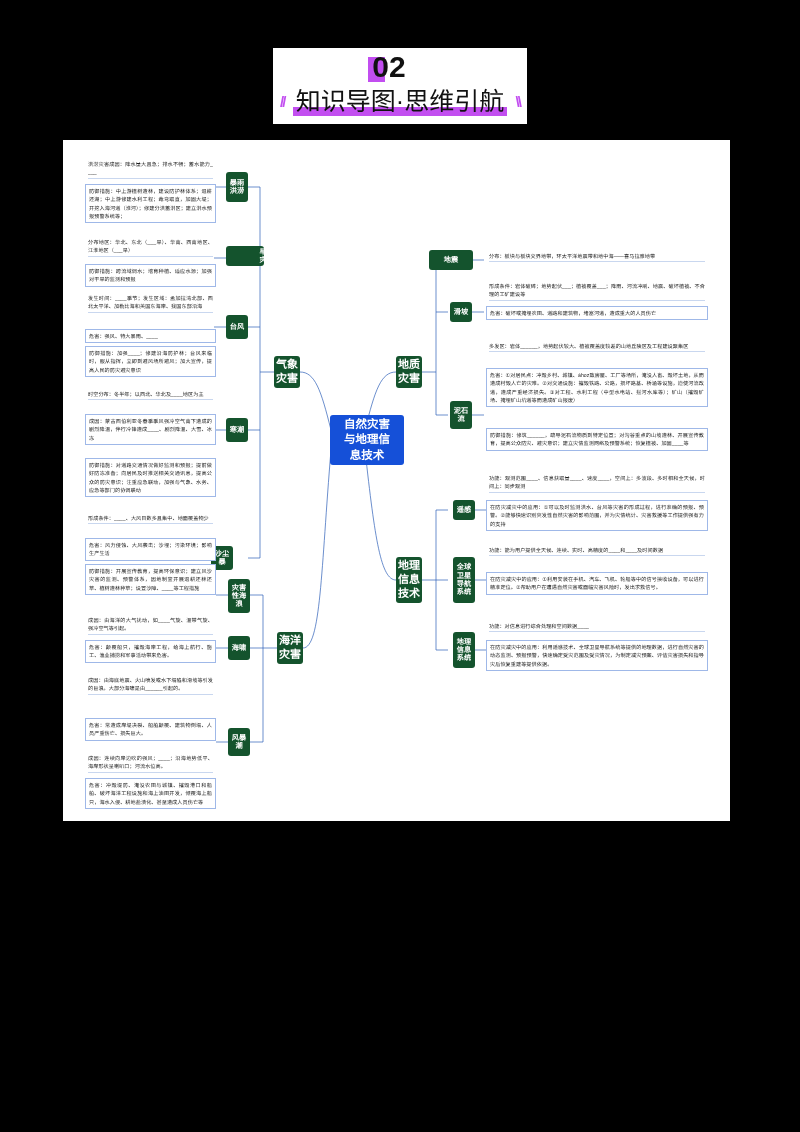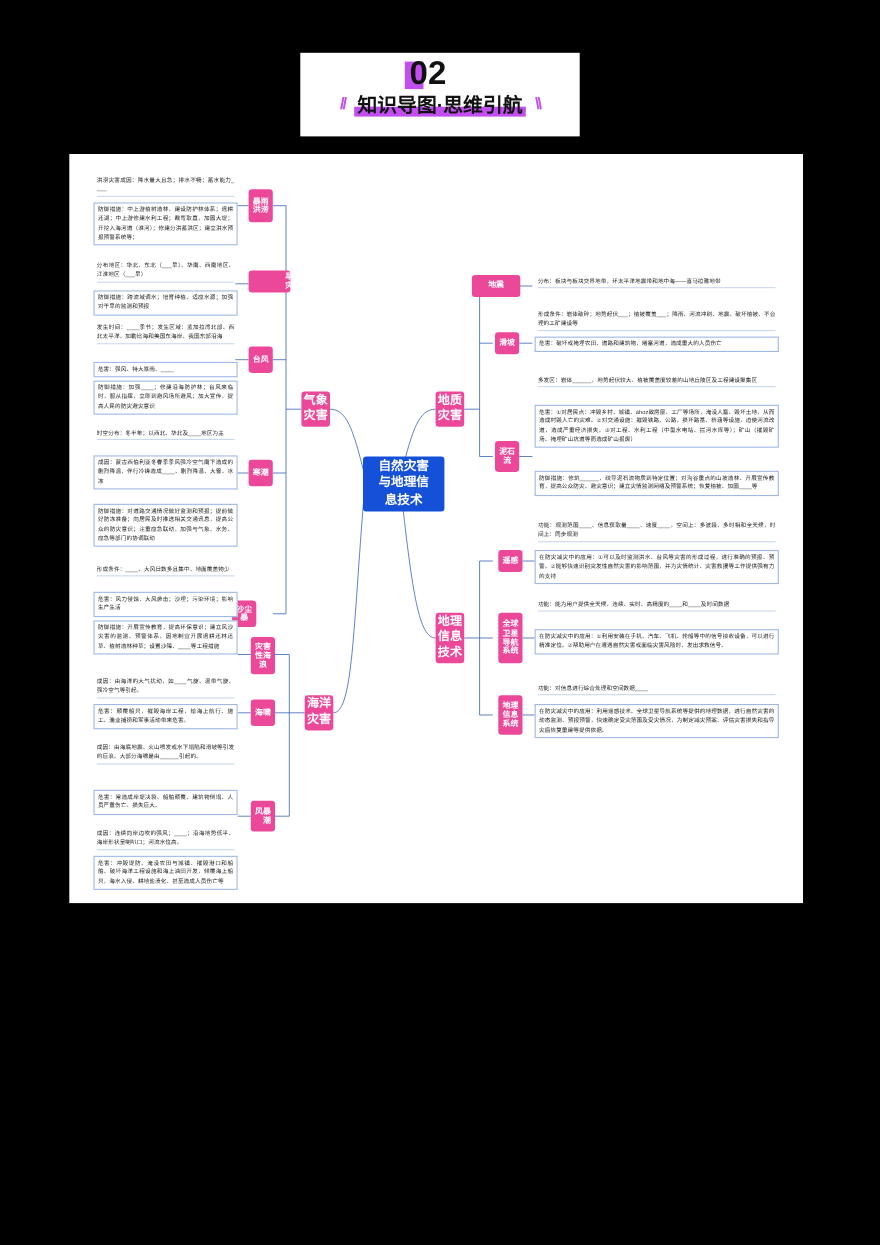--- a/index.html
+++ b/index.html
@@ -34,36 +34,36 @@
     display:inline-block;color:#c24ef0;font-size:15px;font-weight:700;
     vertical-align:3px;letter-spacing:-2px;
   }
   .title-hl{
     display:inline-block;position:relative;padding:0 3px;margin:0 4px;
   }
   .title-hl .bar{
     position:absolute;left:0;right:0;bottom:1px;height:9px;background:#c24ef0;z-index:1;
   }
   .title-hl .txt{
-    position:relative;z-index:2;font-size:18px;font-weight:700;color:#111;
+    position:relative;z-index:2;font-size:25px;font-weight:400;color:#111;
     letter-spacing:0px;
   }
 
   
   #sheet{
     position:absolute;left:63px;top:140px;width:667px;height:681px;
     background:#ffffff;z-index:2;overflow:hidden;
   }
 
   
   #wires{position:absolute;left:0;top:0;width:667px;height:681px;z-index:3;}
 
   
   .node{
-    position:absolute;background:#ec4899;color:#fff;border-radius:3px;
+    position:absolute;background:#14532d;color:#fff;border-radius:3px;
     display:flex;align-items:center;justify-content:center;text-align:center;
     font-weight:700;line-height:1.05;z-index:4;box-sizing:border-box;
     letter-spacing:0px;padding:1px;
   }
   .node.center{
     background:#1550d8;font-size:11.5px;line-height:1.35;border-radius:2px;
     box-shadow:0 0 0 1px #1550d8;
   }
   .node.l1{font-size:11px;line-height:1.25;}
   .node.l2{font-size:7.2px;line-height:1.15;}
@@ -180,21 +180,21 @@
 洪涝</div>
   <div class="node l2" style="left:163px;top:106px;width:22px;height:20px;white-space:pre-line;padding-left:37px;">旱灾</div>
   <div class="node l2" style="left:163px;top:175px;width:22px;height:24px;white-space:pre-line;">台风</div>
   <div class="node l2" style="left:163px;top:278px;width:22px;height:24px;white-space:pre-line;">寒潮</div>
   <div class="node l2" style="left:148px;top:406px;width:22px;height:24px;white-space:pre-line;">沙尘暴</div>
 
   <div class="node l2" style="left:165px;top:439px;width:22px;height:34px;white-space:pre-line;">灾害
 性海
 浪</div>
   <div class="node l2" style="left:165px;top:496px;width:22px;height:24px;white-space:pre-line;">海啸</div>
-  <div class="node l2" style="left:165px;top:588px;width:22px;height:28px;white-space:pre-line;text-align:right;">风暴
+  <div class="node l2" style="left:165px;top:588px;width:22px;height:28px;white-space:pre-line;">风暴
 潮</div>
 
   <div class="node l2" style="left:366px;top:110px;width:44px;height:20px;white-space:pre-line;font-family:Liberation Mono, monospace;">地震</div>
   <div class="node l2" style="left:387px;top:162px;width:22px;height:20px;white-space:pre-line;">滑坡</div>
   <div class="node l2" style="left:387px;top:261px;width:22px;height:28px;white-space:pre-line;">泥石
 流</div>
 
   <div class="node l2" style="left:390px;top:360px;width:22px;height:20px;white-space:pre-line;">遥感</div>
   <div class="node l2" style="left:390px;top:417px;width:22px;height:46px;white-space:pre-line;text-align:right;">全球
 卫星

